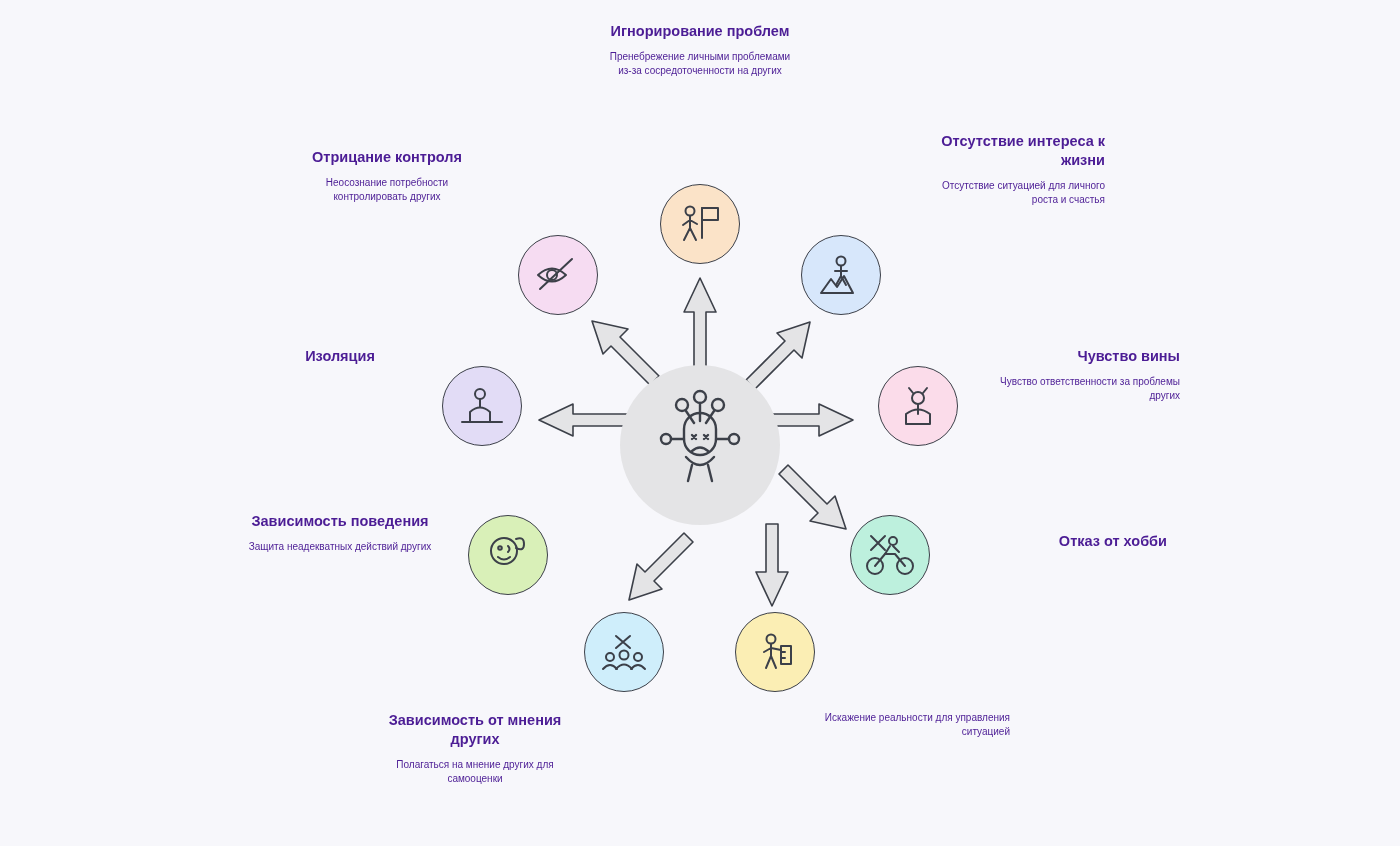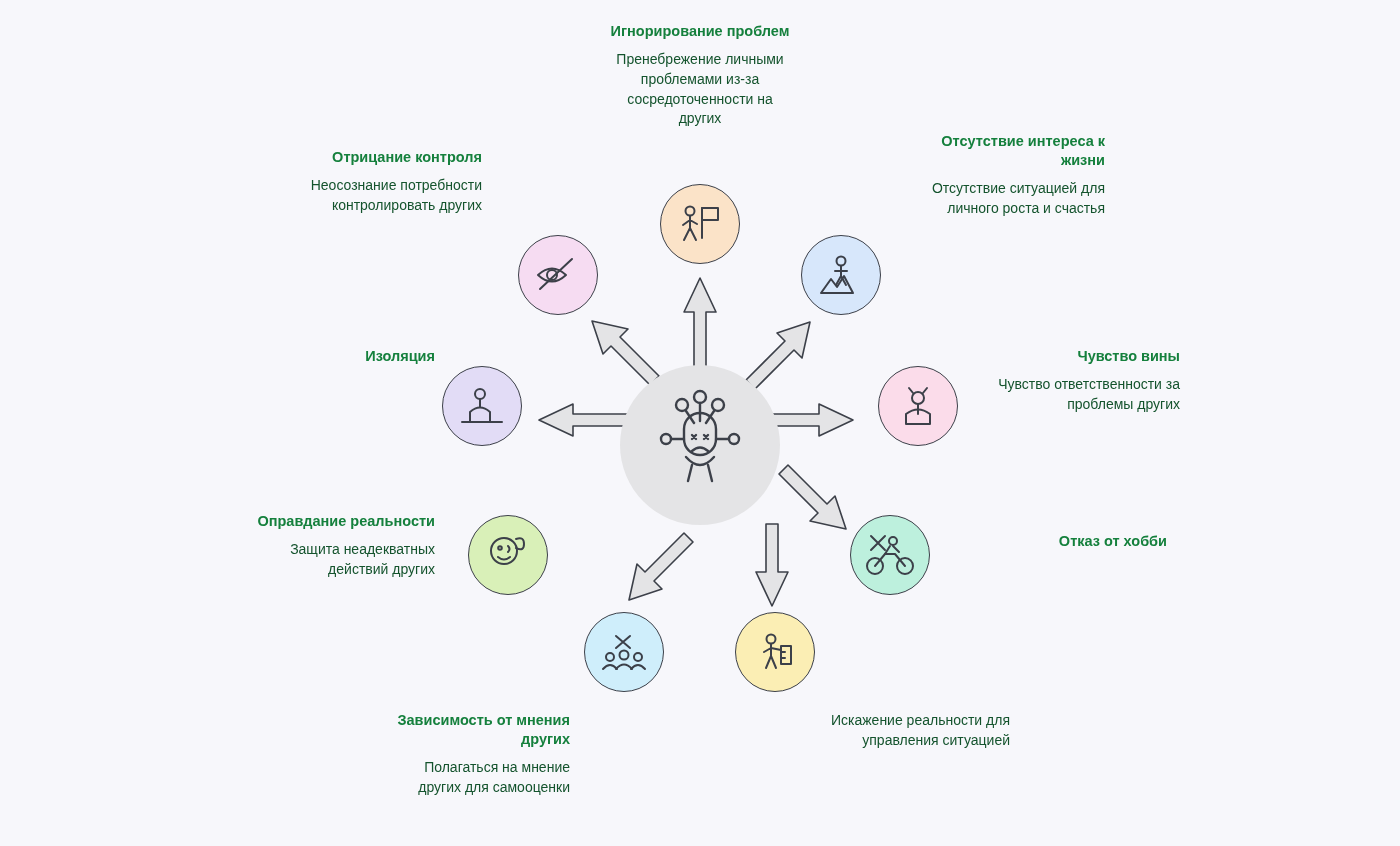--- a/index.html
+++ b/index.html
@@ -63,30 +63,30 @@
   .node svg { display: block; }
 
   
   .label {
     position: absolute;
     width: 190px;
   }
   .label .title {
     font-size: 14.5px;
     font-weight: bold;
-    color: #15803d;
+    color: #4c1d95;
     line-height: 1.3;
     margin-bottom: 9px;
   }
   .label .desc {
-    font-size: 14px;
-    color: #14532d;
+    font-size: 10px;
+    color: #4c1d95;
     line-height: 1.42;
   }
-  .align-right { text-align: right; }
+  .align-right { text-align: center; }
   .align-left  { text-align: right; }
   .align-center{ text-align: center; }
 </style>
 </head>
 <body>
 
 <div id="stage">
 
   <svg class="arrows" viewBox="0 0 1400 846">
     <g fill="#e4e4e6" stroke="#3c4049" stroke-width="1.6" stroke-linejoin="round">
@@ -229,21 +229,21 @@
       <g fill="none" stroke="#3c4049" stroke-width="2" stroke-linecap="round" stroke-linejoin="round">
         <circle cx="22" cy="22" r="13"></circle>
         <circle cx="18" cy="19" r="1.8"></circle>
         <path d="M26 17 q3 3 0 6"></path>
         <path d="M16 28 q6 5 12 0"></path>
         <path d="M34 10 q8 -3 8 5 t-8 4"></path>
       </g>
     </svg>
   </div>
   <div class="label align-right" style="left:245px; top:512px;">
-    <div class="title">Оправдание реальности</div>
+    <div class="title">Зависимость поведения</div>
     <div class="desc">Защита неадекватных действий других</div>
   </div>
 
   <div class="node" style="left:442px; top:366px; background:#e2dcf6;">
     <svg width="52" height="52" viewBox="0 0 52 52">
       <g fill="none" stroke="#3c4049" stroke-width="2" stroke-linecap="round" stroke-linejoin="round">
         <circle cx="24" cy="14" r="5"></circle>
         <path d="M14 32 q10 -9 20 0 v10 h-20 z"></path>
         <path d="M6 42 h40"></path>
         <path d="M24 19 v8"></path>

